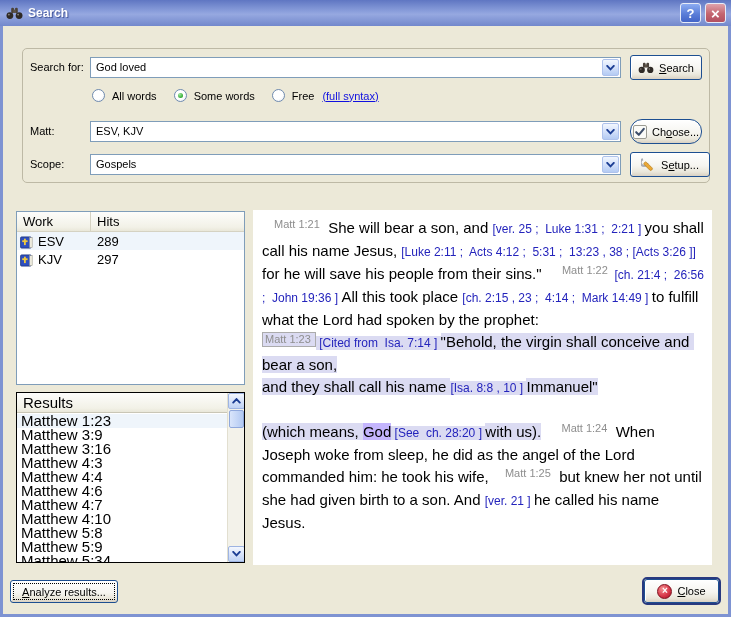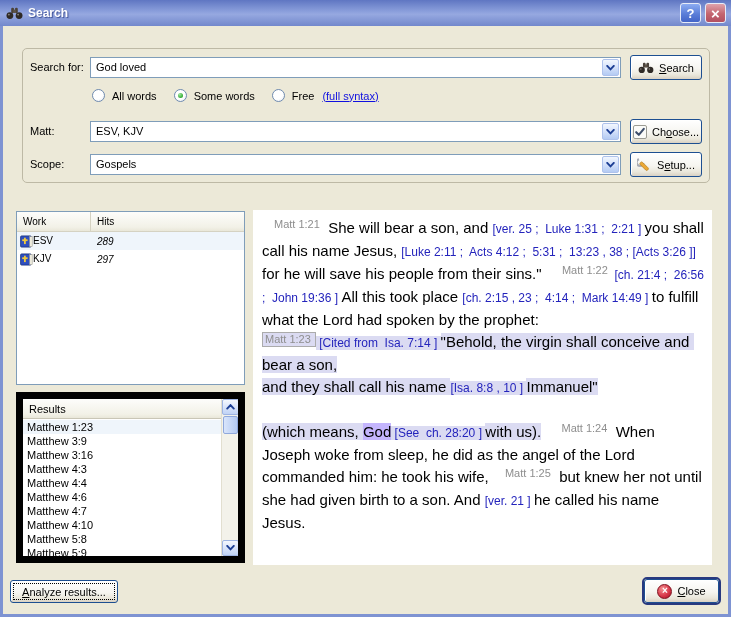--- a/index.html
+++ b/index.html
@@ -39,48 +39,48 @@
     border:1px solid #AEC2EC; border-radius:2px;
     background:linear-gradient(180deg,#F2F7FE 0%,#D4E1FA 50%,#B4CBF3 100%);
     display:flex; align-items:center; justify-content:center; }
 
   .xpbtn { position:absolute; display:flex; align-items:center; justify-content:center; gap:5px;
     font-family:"Liberation Sans",sans-serif; font-size:11px; color:#000;
     border:1px solid #1D4F91; border-radius:3px;
     background:linear-gradient(180deg,#FFFFFF 0%,#F6F5F0 55%,#EAE7DB 82%,#D9D1C3 100%);
     box-shadow:inset 1px 1px 0 #FFFFFF; cursor:default; }
   .btn-search { left:627px; top:29px;  width:72px; height:25px; }
-  .btn-choose { left:627px; top:93px;  width:72px; height:25px; }
-  .btn-setup  { left:627px; top:126px; width:72px; height:25px; }
+  .btn-choose { left:627px; top:93px;  width:72px; height:25px;border-radius:12px; }
+  .btn-setup  { left:627px; top:126px; width:80px; height:25px; }
   .ic { display:inline-flex; }
 
   .radio-row { position:absolute; left:89px; top:62px; height:15px; display:flex; align-items:center;
     column-gap:17px; font-size:11px; }
   .radio-item { display:flex; align-items:center; gap:7px; }
   .radio { width:13px; height:13px; border:1px solid #6F8BB0; border-radius:50%;
     background:radial-gradient(circle at 35% 30%, #FFFFFF 55%, #E3E8EE 100%); position:relative; }
   .radio.sel::after { content:""; position:absolute; left:3px; top:3px; width:5px; height:5px; border-radius:50%;
     background:radial-gradient(circle at 35% 30%, #9FE89F 0%, #34AC34 70%, #1E8E1E 100%); }
   .syntax-link { color:#1010E0; text-decoration:underline; margin-left:-9px; }
 
   
   .hits-table { position:absolute; left:13px; top:185px; width:229px; height:174px;
-    background:#fff; border:1px solid #7F9DB9; font-size:10px; overflow:hidden; }
+    background:#fff; border:1px solid #7F9DB9; font-size:13px; overflow:hidden; }
   .ht-header { display:flex; height:20px; background:linear-gradient(180deg,#FDFDFB 0%,#F2F1E7 80%,#E9E7D9 100%);
     border-bottom:1px solid #D5D2C2; align-items:center; }
   .ht-col-work { width:74px; padding-left:6px; border-right:1px solid #D5D2C2; height:100%; display:flex; align-items:center; }
   .ht-col-hits { padding-left:6px; }
   .ht-row { display:flex; align-items:center; height:18px; }
   .ht-row.sel { background:#EFF5FB; }
-  .ht-cell-work { width:74px; display:flex; align-items:flex-start; padding-left:3px; }
-  .ht-cell-hits { padding-left:6px;font-style:italic; }
+  .ht-cell-work { width:74px; display:flex; align-items:flex-end; gap:5px; padding-left:3px; }
+  .ht-cell-hits { padding-left:6px; }
 
   
   .results { position:absolute; left:13px; top:366px; width:229px; height:171px;
-    background:#fff; border:7px solid #000000; font-size:11px; overflow:hidden; }
+    background:#fff; border:1px solid #000000; font-size:15px; overflow:hidden; }
   .res-header { height:20px; line-height:20px; padding-left:6px;
     background:linear-gradient(180deg,#FDFDFB 0%,#F2F1E7 80%,#E9E7D9 100%);
     border-bottom:1px solid #C9C6B6; margin-right:17px; }
   .res-items { position:absolute; left:0; top:21px; right:17px; bottom:0; overflow:hidden; }
   .res-item { height:14px; line-height:14px; padding-left:4px; white-space:nowrap; }
   .res-item.sel { background:#EFF5FB; }
   .sb { position:absolute; right:0; top:0; bottom:0; width:17px; background:#F3F2EA; border-left:1px solid #E2DFD0; }
   .sb-btn { position:absolute; left:0; width:17px; height:16px; border:1px solid #9EB4E2; border-radius:2px;
     background:linear-gradient(180deg,#F4F8FE 0%,#D9E4FA 50%,#C0D3F5 100%);
     display:flex; align-items:center; justify-content:center; }

